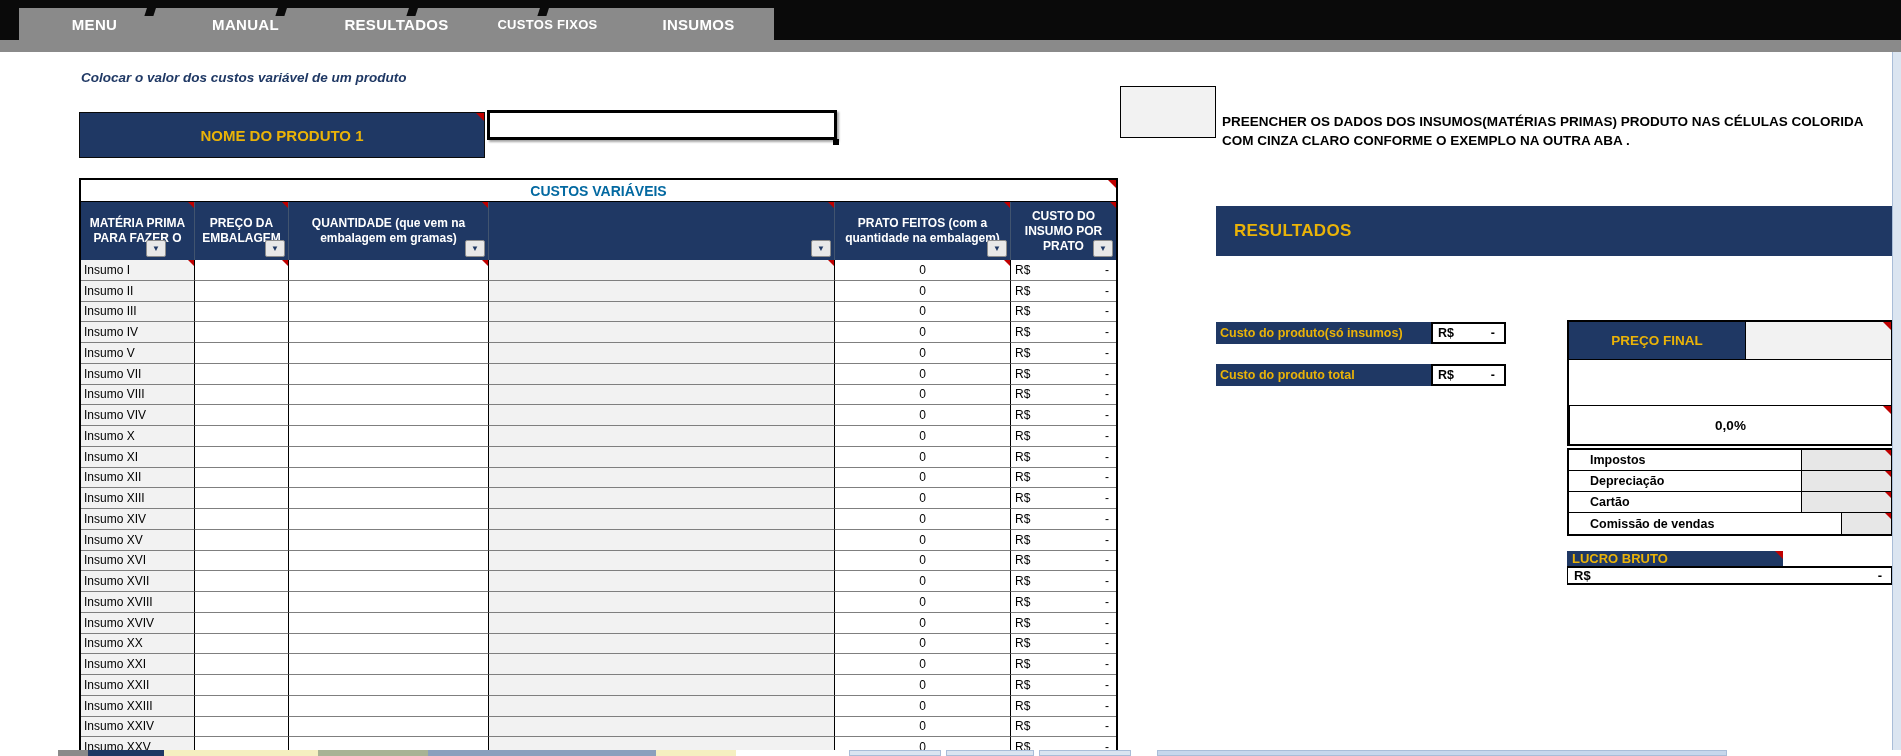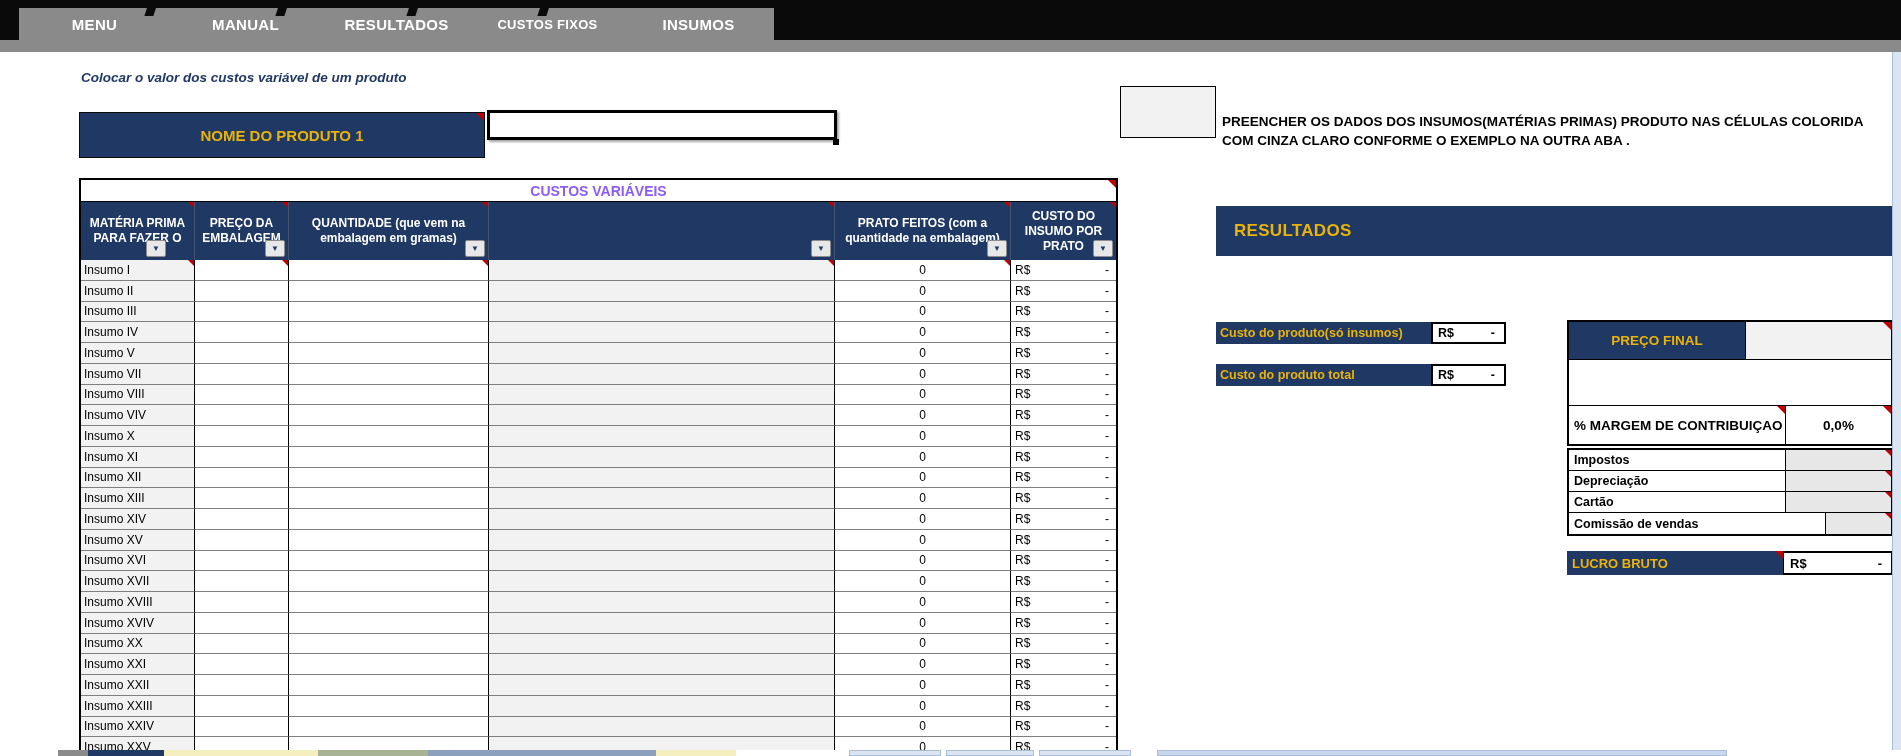--- a/index.html
+++ b/index.html
@@ -35,21 +35,21 @@
                  font-size:13px;padding:0 4px;outline:none;}
   .fill-handle{position:absolute;left:833px;top:139px;width:6px;height:6px;background:#000;}
 
   .info-box{position:absolute;left:1120px;top:86px;width:96px;height:52px;background:#f2f2f2;border:1px solid #000;box-sizing:border-box;}
   .info-text{position:absolute;left:1222px;top:84px;width:675px;font-size:13.5px;font-weight:bold;line-height:19px;margin-top:28px;}
 
   
   .cv-table{position:absolute;left:79px;top:178px;width:1039px;height:578px;border:2px solid #000;
             box-sizing:border-box;background:#fff;overflow:hidden;}
   .cv-title{position:relative;height:22px;border-bottom:1px solid #000;display:flex;align-items:center;
-            justify-content:center;font-weight:bold;font-size:14px;color:#8b5cf6;box-sizing:border-box;}
+            justify-content:center;font-weight:bold;font-size:14px;color:#0369a1;box-sizing:border-box;}
   .cv-head{display:flex;height:58px;background:#1f3864;color:#fff;font-weight:bold;font-size:12px;}
   .cv-head .hcell{position:relative;display:flex;align-items:center;justify-content:center;text-align:center;
                   box-sizing:border-box;border-right:1px solid #41546f;padding:2px 5px;line-height:1.25;}
   .hc1{width:114px}.hc2{width:94px}.hc3{width:200px}.hc4{width:346px}.hc5{width:176px}.hc6{width:105px;border-right:none!important}
   .cv-body{display:flex;flex-direction:column;}
   .row{display:flex;height:20.75px;box-sizing:border-box;}
   .row .c{position:relative;box-sizing:border-box;border-right:1px solid #000;border-bottom:1px solid #7f7f7f;
           font-size:12px;display:flex;align-items:center;overflow:hidden;}
   .c1{width:114px;background:#f2f2f2;padding-left:3px;}
   .c2{width:94px;background:#fff;}
@@ -77,24 +77,24 @@
   .pt-margin{height:38px;}
   .pt-margin .lab{position:relative;width:216px;display:flex;align-items:center;padding-left:5px;box-sizing:border-box;
                   font-weight:bold;font-size:13.5px;}
   .pt-margin .val{position:relative;flex:1;border-left:1px solid #000;display:flex;align-items:center;
                   justify-content:center;font-weight:bold;font-size:13.5px;}
 
   .ded-table{position:absolute;left:1567px;top:448px;width:326px;border:2px solid #000;box-sizing:border-box;background:#fff;}
   .ded-row{display:flex;height:21px;box-sizing:border-box;border-bottom:1px solid #000;}
   .ded-row:last-child{border-bottom:none;gap:40px;}
   .ded-row .lab{width:216px;display:flex;align-items:center;padding-left:5px;box-sizing:border-box;
-                font-weight:bold;font-size:12.5px;}
+                font-weight:bold;font-size:12.5px;margin-left:16px;}
   .ded-row .val{position:relative;flex:1;background:#e7e7e7;border-left:1px solid #000;}
 
-  .lucro-row{position:absolute;left:1567px;top:551px;width:326px;height:24px;display:flex;box-sizing:border-box;}
+  .lucro-row{position:absolute;left:1567px;top:551px;width:326px;height:24px;display:flex;box-sizing:border-box;flex-direction:column;}
   .lucro-lab{position:relative;width:216px;display:flex;align-items:center;padding-left:5px;box-sizing:border-box;
              font-weight:bold;font-size:13px;}
   .lucro-val{flex:1;background:#fff;border:2px solid #000;border-left:1px solid #000;box-sizing:border-box;
              display:flex;align-items:center;justify-content:space-between;padding:0 9px 0 6px;
              font-weight:bold;font-size:13px;}
 
   
   .v-scroll{position:absolute;left:1892px;top:52px;width:9px;height:704px;background:#dbe5f1;border-left:1px solid #a9bdd8;box-sizing:border-box;}
   .sheet-strip{position:absolute;left:0;top:750px;width:1901px;height:6px;background:#fff;}
   .seg{position:absolute;top:0;height:6px;}
@@ -563,24 +563,20 @@
       <div class="lab navy">
         <span>PREÇO FINAL</span>
       </div>
       <div class="val">
         <span></span>
         <span class="red-tri"></span>
       </div>
     </div>
     <div class="pt-row pt-empty"></div>
     <div class="pt-row pt-margin">
-      <div class="lab">
-        <span>% MARGEM DE CONTRIBUIÇAO</span>
-        <span class="red-tri"></span>
-      </div>
       <div class="val">
         <span>0,0%</span>
         <span class="red-tri"></span>
       </div>
     </div>
   </div>
 
   <div class="ded-table">
       <div class="ded-row">
         <div class="lab">

